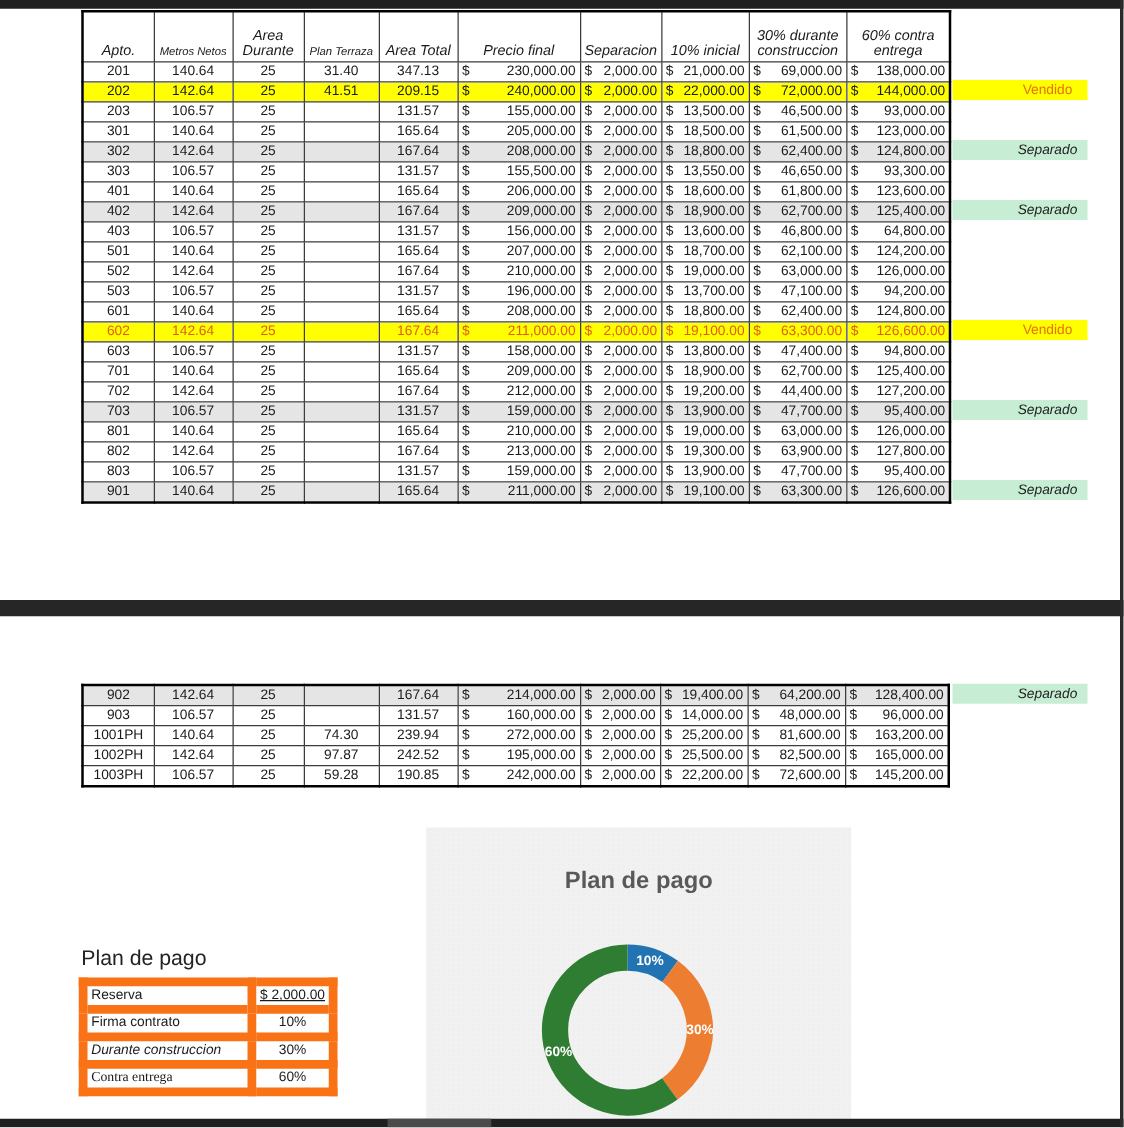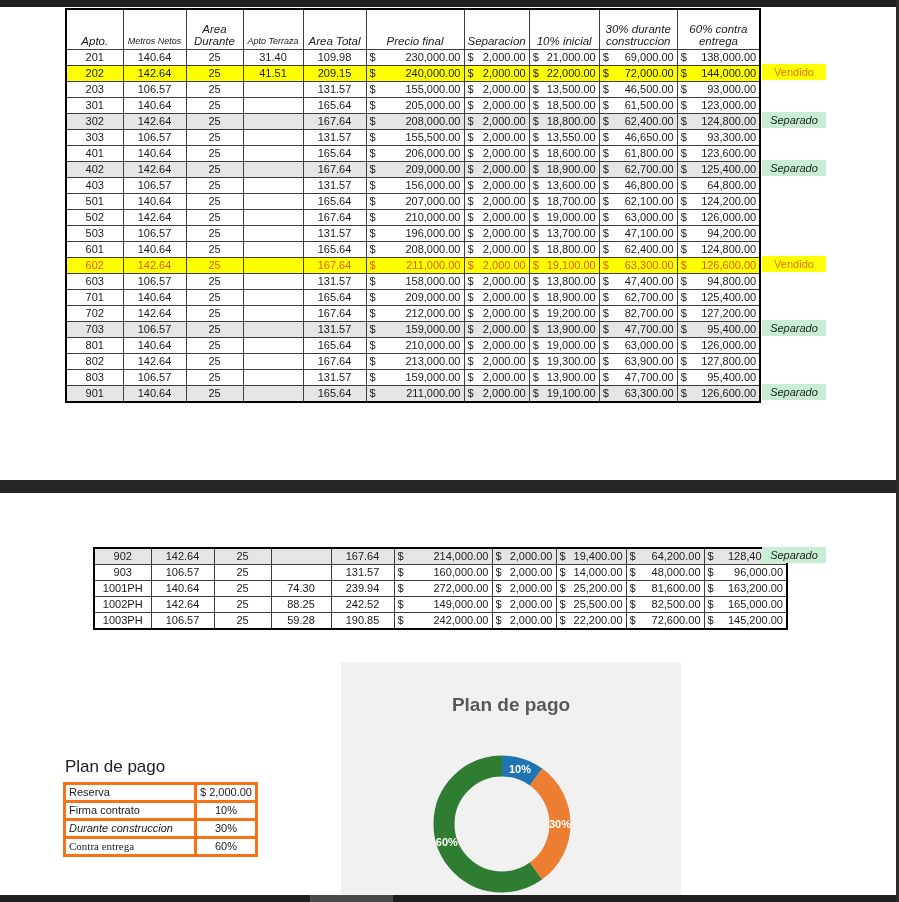--- a/index.html
+++ b/index.html
@@ -8,41 +8,41 @@
   .bar{position:absolute;left:0;width:899px;background:#1f1f1f;}
   #top-bar{top:0;height:7px;}
   #page-break-bar{top:480px;height:13px;background:#262626;}
   #bottom-bar{top:895px;height:7px;}
   #right-edge{position:absolute;top:0;left:896px;width:3px;height:902px;background:#2a2a2a;}
   #scroll-thumb{position:absolute;left:310px;top:0;width:83px;height:7px;background:#4a4a4a;}
 
   table.sheet{border-collapse:collapse;table-layout:fixed;position:absolute;left:65px;
               border:2px solid #000;font-size:11px;}
   #table-page1{top:8px;}
-  #table-page2{top:547px;margin-left:28px;}
+  #table-page2{top:547px;}
   table.sheet td, table.sheet th{border:1px solid #3c3c3c;padding:0 3px;height:15px;
               line-height:15px;white-space:nowrap;overflow:hidden;}
   table.sheet th{font-style:italic;font-weight:normal;vertical-align:bottom;text-align:center;
               font-size:11.5px;line-height:12px;height:37px;padding-bottom:2px;background:#fff;}
   table.sheet th.small{font-size:9px;}
   td.c{text-align:center;}
   .money{display:flex;justify-content:space-between;align-items:center;}
   tr.yellow td{background:#ffff00;}
   tr.green td{background:#e5e5e5;}
   tr.hot td{color:#e05c10;}
 
   .chip{position:absolute;left:762px;width:64px;height:16px;line-height:16px;
-        text-align:center;font-size:11px;}
+        text-align:center;font-size:11px;padding-left:44px;}
   .chip.vendido{background:#ffff00;color:#e8710a;}
   .chip.separado{background:#c7eed4;color:#222;font-style:italic;}
 
   #plan-title{position:absolute;left:65px;top:757px;font-size:17px;color:#222;}
   #plan-table{border-collapse:collapse;table-layout:fixed;position:absolute;left:63px;top:782px;
         border:2px solid #333;font-size:11px;}
-  #plan-table td{border:3px solid #f97316;height:15px;line-height:15px;padding:0 3px;
+  #plan-table td{border:7px solid #f97316;height:15px;line-height:15px;padding:0 3px;
         white-space:nowrap;overflow:hidden;}
   #plan-table tr:first-child td{border-bottom:2px solid #333;}
   #plan-table td.val{text-align:center;}
 
   #chart-panel{position:absolute;left:341px;top:662px;width:340px;height:233px;
         background-color:#f1f1f1;
         background-image:radial-gradient(#e6e6e6 0.5px, transparent 0.6px);
         background-size:4px 4px;}
   #chart-title{position:absolute;left:0;top:32px;width:100%;text-align:center;
         font-size:19px;font-weight:bold;color:#595959;}
@@ -75,21 +75,21 @@
             <div>Apto.</div>
           </th>
           <th class="small">
             <div>Metros Netos</div>
           </th>
           <th>
             <div>Area</div>
             <div>Durante</div>
           </th>
           <th class="small">
-            <div>Apto Terraza</div>
+            <div>Plan Terraza</div>
           </th>
           <th>
             <div>Area Total</div>
           </th>
           <th>
             <div>Precio final</div>
           </th>
           <th>
             <div>Separacion</div>
           </th>
@@ -105,21 +105,21 @@
             <div>entrega</div>
           </th>
         </tr>
       </thead>
     <tbody id="t1-body">
         <tr>
           <td class="c">201</td>
           <td class="c">140.64</td>
           <td class="c">25</td>
           <td class="c">31.40</td>
-          <td class="c">109.98</td>
+          <td class="c">347.13</td>
           <td>
             <div class="money">
               <span>$</span>
               <span>230,000.00</span>
             </div>
           </td>
           <td>
             <div class="money">
               <span>$</span>
               <span>2,000.00</span>
@@ -719,21 +719,21 @@
           </td>
           <td>
             <div class="money">
               <span>$</span>
               <span>19,200.00</span>
             </div>
           </td>
           <td>
             <div class="money">
               <span>$</span>
-              <span>82,700.00</span>
+              <span>44,400.00</span>
             </div>
           </td>
           <td>
             <div class="money">
               <span>$</span>
               <span>127,200.00</span>
             </div>
           </td>
         </tr>
         <tr class="green">
@@ -1046,26 +1046,26 @@
             <div class="money">
               <span>$</span>
               <span>163,200.00</span>
             </div>
           </td>
         </tr>
         <tr>
           <td class="c">1002PH</td>
           <td class="c">142.64</td>
           <td class="c">25</td>
-          <td class="c">88.25</td>
+          <td class="c">97.87</td>
           <td class="c">242.52</td>
           <td>
             <div class="money">
               <span>$</span>
-              <span>149,000.00</span>
+              <span>195,000.00</span>
             </div>
           </td>
           <td>
             <div class="money">
               <span>$</span>
               <span>2,000.00</span>
             </div>
           </td>
           <td>
             <div class="money">
@@ -1136,21 +1136,21 @@
       <div class="chip separado" style="top: 547px; left: 762px;">Separado</div>
     </div>
 
   <div id="page-break-bar" class="bar"></div>
 
   <div id="plan-title">Plan de pago</div>
   <table id="plan-table">
     <tbody id="plan-body">
         <tr>
           <td style="width: 122px;">Reserva</td>
-          <td class="val" style="width: 51px;">$ 2,000.00</td>
+          <td class="val" style="width: 51px; text-decoration: underline;">$ 2,000.00</td>
         </tr>
         <tr>
           <td style="width: 122px; margin-top: 35px;">Firma contrato</td>
           <td class="val" style="width: 51px;">10%</td>
         </tr>
         <tr>
           <td style="width: 122px; font-style: italic;">Durante construccion</td>
           <td class="val" style="width: 51px;">30%</td>
         </tr>
         <tr>

